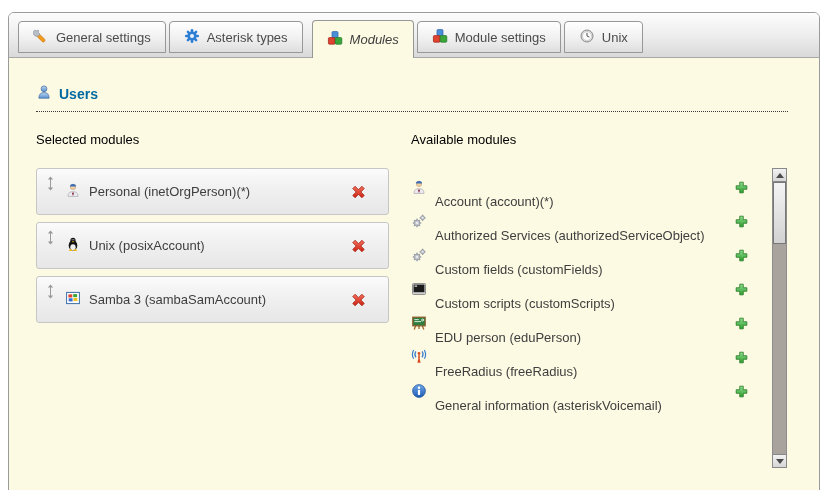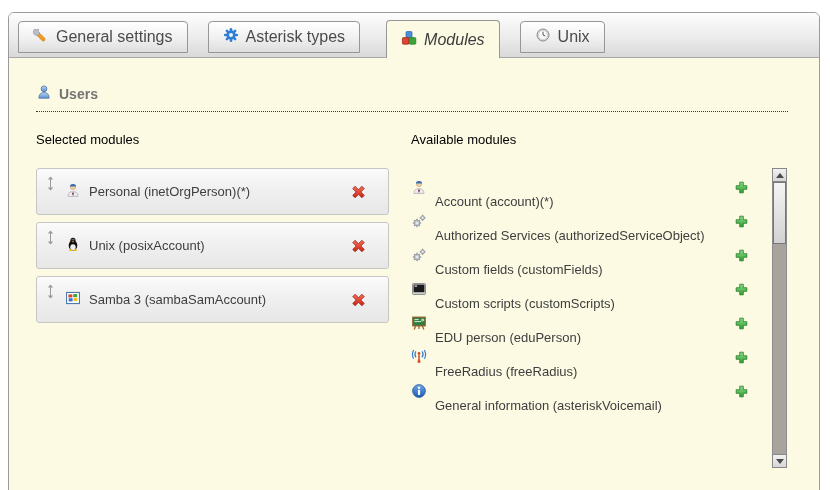--- a/index.html
+++ b/index.html
@@ -12,37 +12,37 @@
     border:1px solid #9b9b9b;border-radius:6px 6px 0 0;
     background:#fcfae3;box-sizing:border-box;
   }
   
   .tabbar{
     height:44px;border-bottom:1px solid #a8a8a8;border-radius:5px 5px 0 0;
     background:linear-gradient(to bottom,#fdfdfd 0%,#ececec 55%,#d9d9d9 100%);
     display:flex;align-items:flex-end;padding-left:9px;position:relative;
   }
   .tab{
-    display:flex;align-items:center;gap:7px;height:32px;margin-bottom:4px;margin-right:20px;
+    display:flex;align-items:center;gap:7px;height:32px;margin-bottom:4px;margin-right:3px;
     padding:0 14px;border:1px solid #979797;border-radius:4px 4px 0 0;
     background:linear-gradient(to bottom,#ffffff 0%,#f0f0f0 55%,#dedede 100%);
-    font-size:16px;color:#4b4b4b;cursor:pointer;box-sizing:border-box;white-space:nowrap;
+    font-size:13px;color:#4b4b4b;cursor:pointer;box-sizing:border-box;white-space:nowrap;
   }
   .tab.active{
     background:#fcfae3;height:38px;margin-bottom:-1px;margin-left:6px;
     border-bottom:none;color:#3d3d3d;position:relative;z-index:2;font-style:italic;
   }
   .tab svg{flex:0 0 auto;}
   
   .panel{padding:26px 0 0 27px;}
   .heading{
     width:752px;display:flex;align-items:center;gap:7px;
     padding-bottom:7px;border-bottom:1px dotted #3a3a3a;
   }
-  .heading .htxt{font-size:14px;font-weight:bold;color:#737373;}
+  .heading .htxt{font-size:14px;font-weight:bold;color:#0369a1;}
   .columns{display:flex;margin-top:20px;}
   .col-title{font-size:13px;color:#000000;line-height:16px;}
   
   .col-left{width:353px;}
   .sel-rows{margin-top:20px;}
   .sel-row{
     position:relative;height:45px;margin-bottom:7px;border:1px solid #c6c6c6;border-radius:3px;
     background:linear-gradient(to bottom,#fbfbfb 0%,#f0f0f0 45%,#e7e7e7 100%);
     cursor:move;
   }
@@ -129,20 +129,28 @@
 
     <div class="tab active">
       <span><svg width="16" height="16" viewBox="0 0 16 16">
             <rect x="5" y="1.6" width="6" height="6" rx="1" fill="#4a90d9" stroke="#2a5fa9" stroke-width="0.7"></rect>
             <rect x="1.4" y="7.6" width="6.6" height="6.6" rx="1" fill="#e04331" stroke="#9c2013" stroke-width="0.7"></rect>
             <rect x="8.2" y="7.6" width="6.6" height="6.6" rx="1" fill="#3aa63a" stroke="#1e741e" stroke-width="0.7"></rect>
           </svg></span>
       <span>Modules</span>
     </div>
 
+    <div class="tab">
+      <span><svg width="16" height="16" viewBox="0 0 16 16">
+            <rect x="5" y="1.6" width="6" height="6" rx="1" fill="#4a90d9" stroke="#2a5fa9" stroke-width="0.7"></rect>
+            <rect x="1.4" y="7.6" width="6.6" height="6.6" rx="1" fill="#e04331" stroke="#9c2013" stroke-width="0.7"></rect>
+            <rect x="8.2" y="7.6" width="6.6" height="6.6" rx="1" fill="#3aa63a" stroke="#1e741e" stroke-width="0.7"></rect>
+          </svg></span>
+      <span>Module settings</span>
+    </div>
 
     <div class="tab">
       <span><svg width="16" height="16" viewBox="0 0 16 16">
             <circle cx="8" cy="8" r="6" fill="#dcdcdc" stroke="#8a8a8a"></circle>
             <circle cx="8" cy="8" r="4.5" fill="#fafafa" stroke="#bdbdbd" stroke-width="0.6"></circle>
             <line x1="8" y1="8" x2="8" y2="4.8" stroke="#555" stroke-width="1"></line>
             <line x1="8" y1="8" x2="10.3" y2="9" stroke="#555" stroke-width="1"></line>
           </svg></span>
       <span>Unix</span>
     </div>

